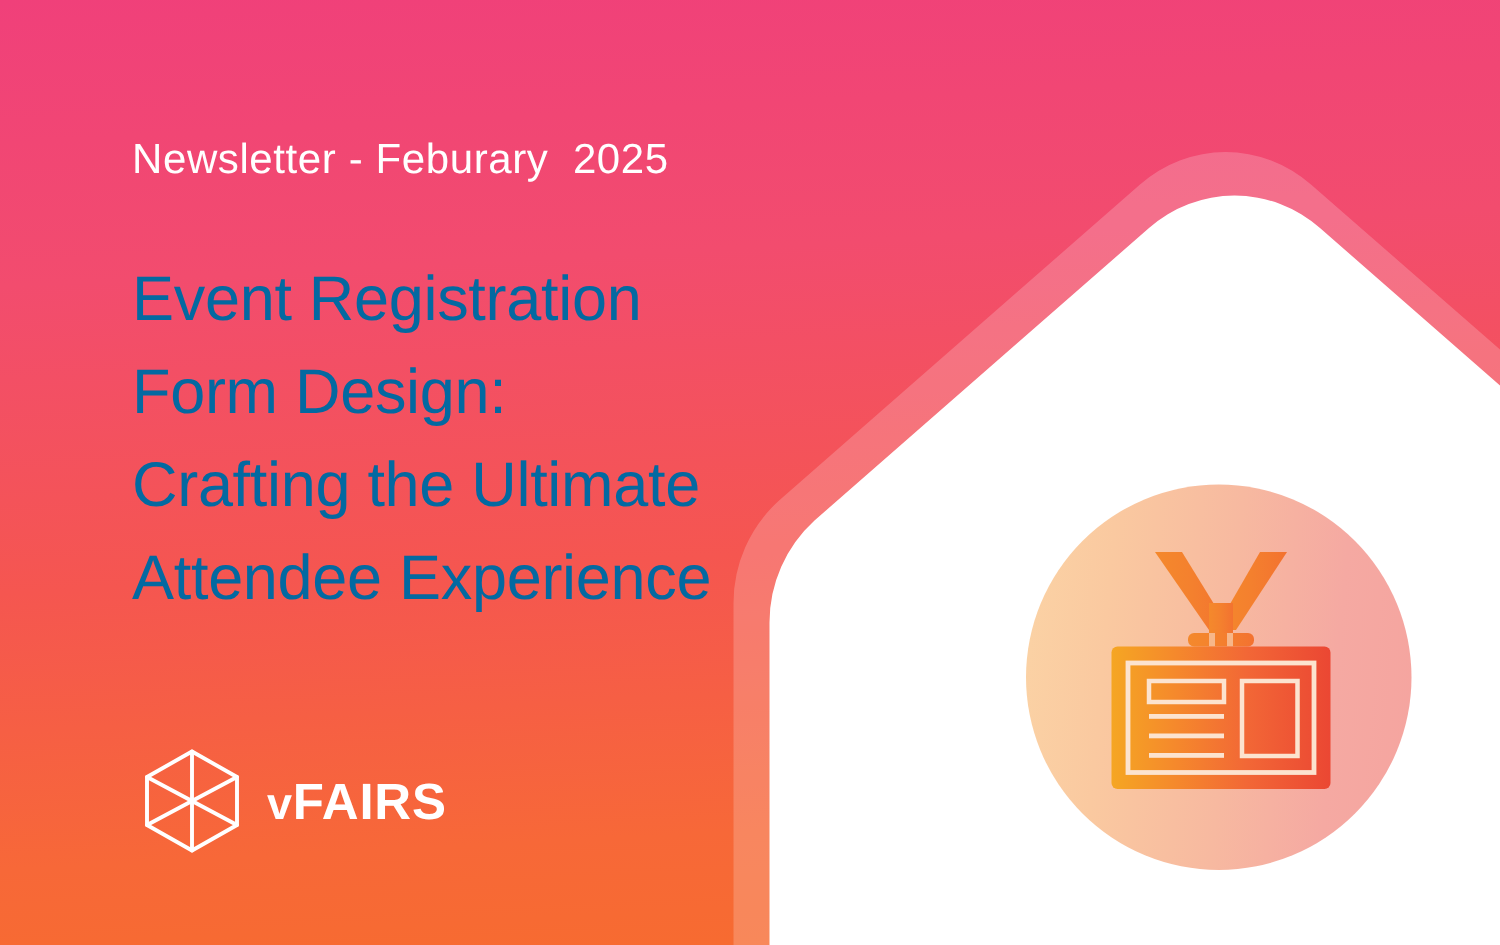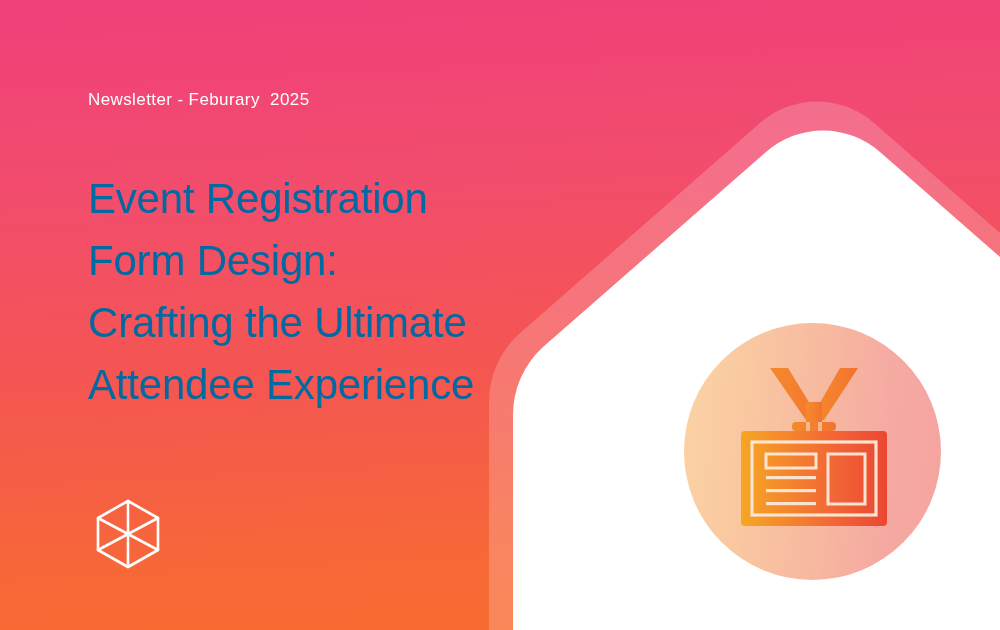--- a/index.html
+++ b/index.html
@@ -67,21 +67,21 @@
     left: 88px;
     top: 0;
     width: 420px;
     height: 630px;
   }
 
   .eyebrow {
     position: absolute;
     top: 90px;
     left: 0;
-    font-size: 17px;
+    font-size: 28px;
     font-weight: 400;
     letter-spacing: 0.4px;
     color: #ffffff;
     white-space: pre;
     font-family: "Liberation Sans", sans-serif;
   }
 
   .headline {
     position: absolute;
     top: 168px;
@@ -204,15 +204,18 @@
       <g fill="none" stroke="#FFFFFF" stroke-width="2.6" stroke-linejoin="round" stroke-linecap="round">
         <polygon points="36,3 66,20 66,52 36,69 6,52 6,20"></polygon>
         <line x1="36" y1="3" x2="36" y2="36"></line>
         <line x1="66" y1="20" x2="36" y2="36"></line>
         <line x1="66" y1="52" x2="36" y2="36"></line>
         <line x1="36" y1="69" x2="36" y2="36"></line>
         <line x1="6" y1="52" x2="36" y2="36"></line>
         <line x1="6" y1="20" x2="36" y2="36"></line>
       </g>
     </svg>
+    <div class="logo-word">
+      <span class="v-lower">v</span><span>FAIRS</span>
+    </div>
   </div>
 
 </div>
 
 </body></html>

